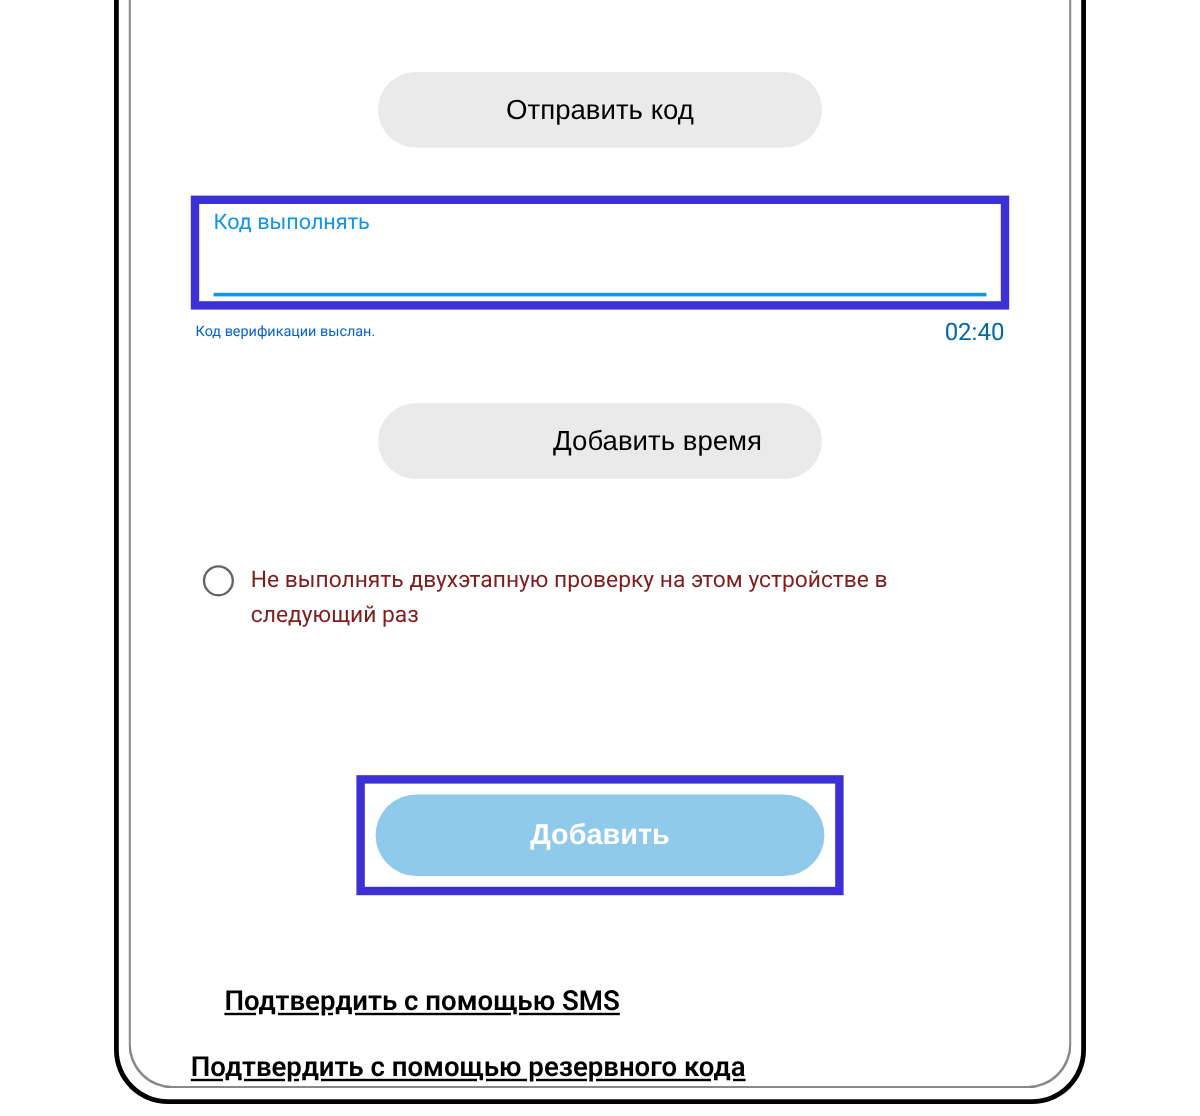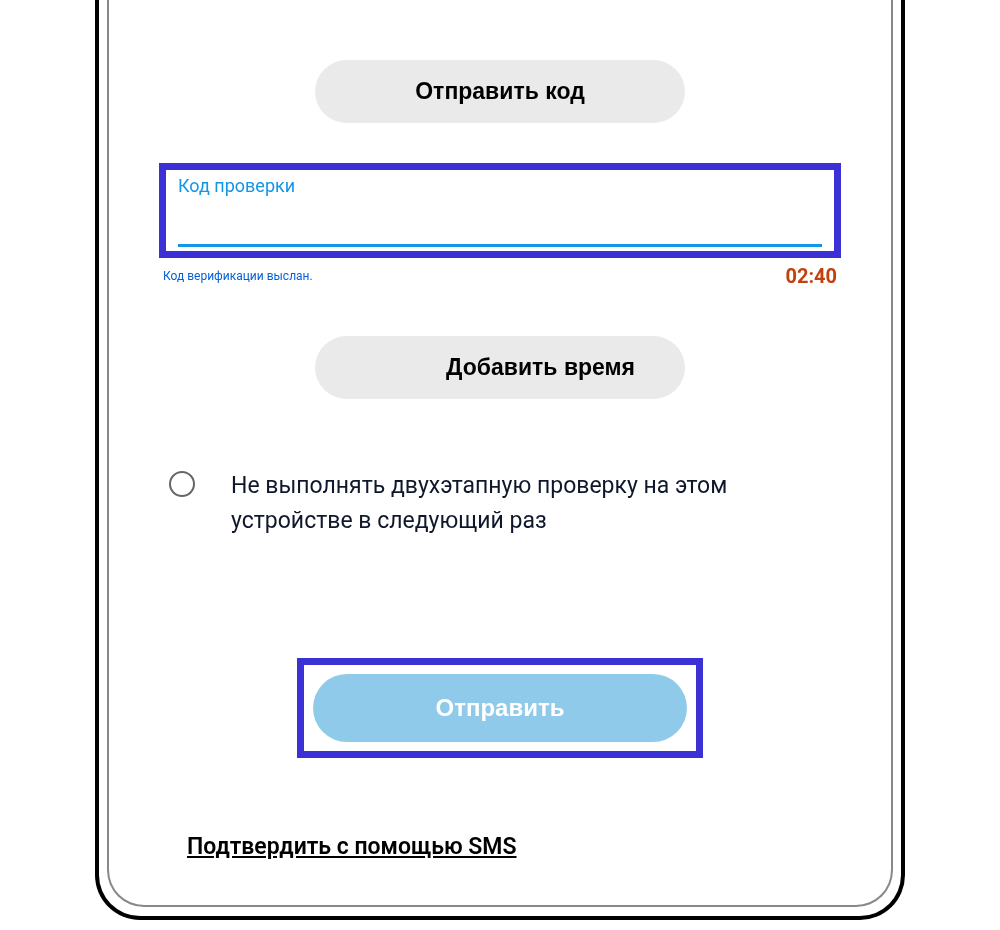--- a/index.html
+++ b/index.html
@@ -46,21 +46,21 @@
       display: flex;
       flex-direction: column;
     }
     .pill-button {
       background: #eaeaea;
       border: none;
       border-radius: 40px;
       padding: 18px 50px;
       font-size: 23px;
       color: #000;
-      font-weight: 700;
+      font-weight: 400;
       cursor: pointer;
       margin: 0 auto;
       display: block;
     }
     .send-code-btn {
       margin-top: 60px;
       width: 370px;
     }
     .input-highlight-frame {
       border: 7px solid #3b31d4;
@@ -86,23 +86,23 @@
       display: flex;
       justify-content: space-between;
       align-items: center;
       padding: 6px 4px 0 4px;
     }
     .status-text {
       color: #0560d6;
       font-size: 12px;
     }
     .timer-text {
-      color: #c2410c;
+      color: #0369a1;
       font-size: 20px;
-      font-weight: 700;
+      font-weight: 400;
     }
     .add-time-btn {
       margin-top: 48px;
       width: 370px;
       text-align: right;
     }
     .checkbox-row {
       display: flex;
       align-items: flex-start;
       margin-top: 70px;
@@ -112,24 +112,23 @@
       width: 26px;
       height: 26px;
       border: 2px solid #666;
       border-radius: 50%;
       flex-shrink: 0;
       margin-right: 14px;
       margin-top: 2px;
       cursor: pointer;
     }
     .checkbox-label {
-      color: #0f172a;
-      font-size: 23px;
+      color: #7f1d1d;
+      font-size: 19px;
       line-height: 1.5;
-      margin-left: 22px;
     }
     .verify-highlight-frame {
       border: 7px solid #3b31d4;
       margin: 120px auto 0 auto;
       padding: 9px;
       width: 406px;
     }
     .verify-button {
       background: #8fcaeb;
       color: #fff;
@@ -159,36 +158,37 @@
   </style>
 </head>
 <body>
 
 <div class="phone-frame">
   <div class="phone-inner">
     <div class="content">
       <button class="pill-button send-code-btn">Отправить код</button>
 
       <div class="input-highlight-frame">
-        <div class="input-label">Код проверки</div>
+        <div class="input-label">Код выполнять</div>
         <input type="text" class="code-input" value="" style="">
       </div>
 
       <div class="status-row">
         <span class="status-text">Код верификации выслан.</span>
         <span class="timer-text">02:40</span>
       </div>
 
       <button class="pill-button add-time-btn">Добавить время</button>
 
       <div class="checkbox-row">
         <div class="radio-circle"></div>
         <div class="checkbox-label">Не выполнять двухэтапную проверку на этом устройстве в следующий раз</div>
       </div>
 
       <div class="verify-highlight-frame">
-        <button class="verify-button">Отправить</button>
+        <button class="verify-button">Добавить</button>
       </div>
 
       <a class="link link-sms">Подтвердить с помощью SMS</a>
+      <a class="link link-backup">Подтвердить с помощью резервного кода</a>
     </div>
   </div>
 </div>
 
 </body></html>

